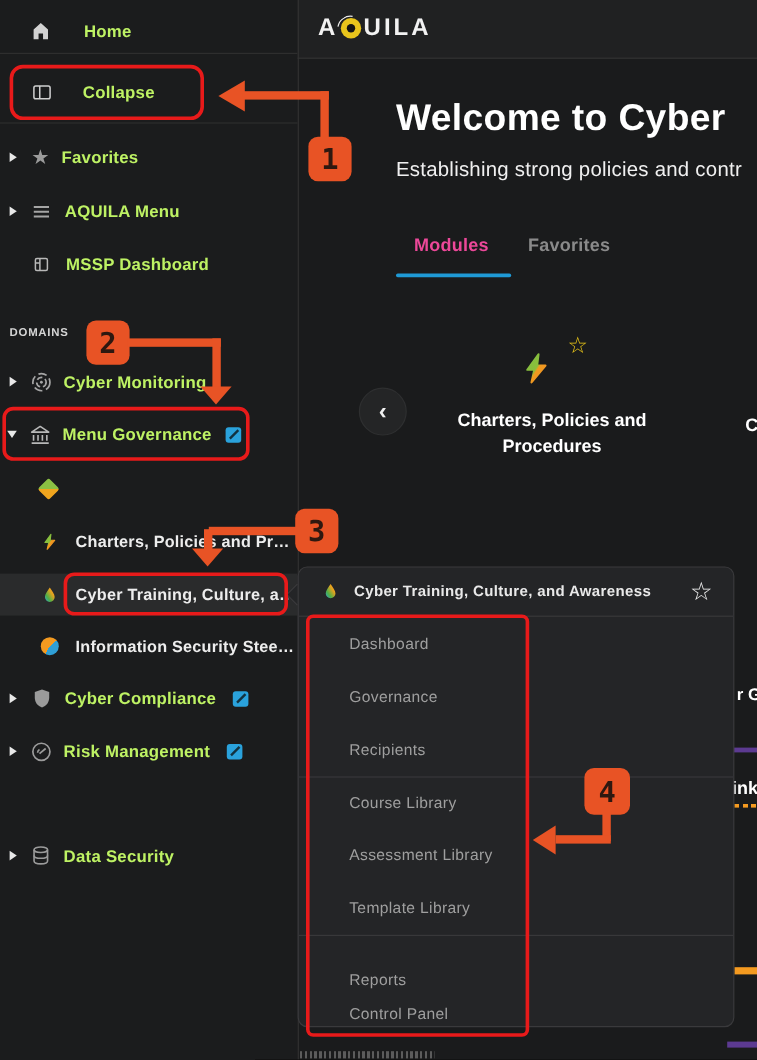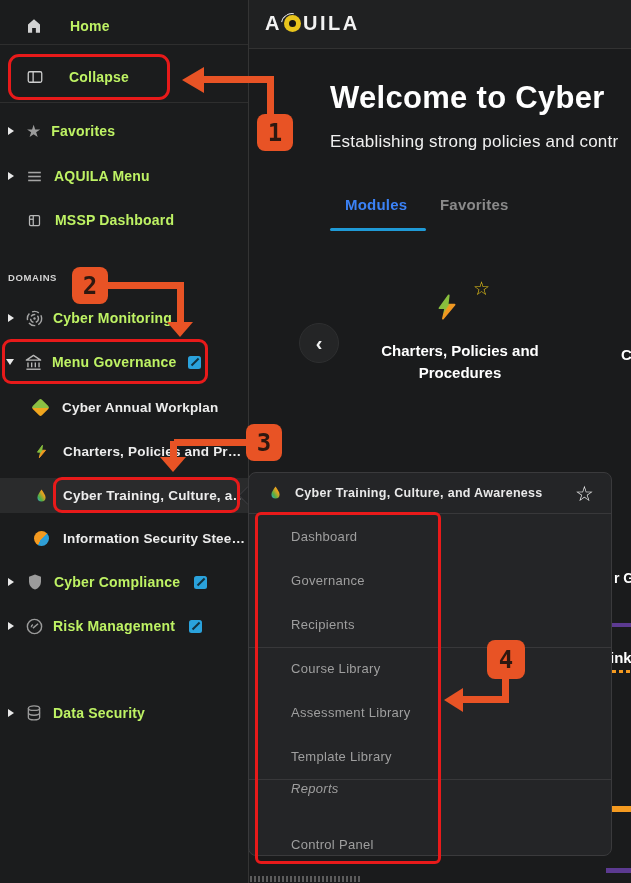--- a/index.html
+++ b/index.html
@@ -20,21 +20,21 @@
   .tri-d{width:0;height:0;border-top:6px solid #e8e8e8;border-left:4.5px solid transparent;border-right:4.5px solid transparent;}
   .domains-h{font-size:9.5px;font-weight:700;color:#d5d5d5;letter-spacing:.6px;}
   .hl-row{background:#2a2b2c;}
   .editbadge{width:13px;height:13px;background:#2aa2dc;border-radius:2.5px;position:relative;display:inline-block;}
   .editbadge i{position:absolute;left:1.5px;top:5.5px;width:10px;height:1.8px;background:#123240;transform:rotate(-45deg);}
   .star-glyph{font-size:17px;color:#9b9b9b;line-height:1;}
   
   .h1{font-size:31px;font-weight:800;color:#ffffff;white-space:nowrap;letter-spacing:.3px;}
   .sub{font-size:17px;color:#f0f0f0;white-space:nowrap;letter-spacing:.2px;}
   .tab{font-size:15px;font-weight:700;letter-spacing:.2px;cursor:pointer;}
-  .tab.active{color:#3b82f6;}
+  .tab.active{color:#ec4899;}
   .tab.inactive{color:#8a8a8a;}
   .tab-underline{background:#1f9ad6;height:3px;border-radius:2px;}
   .circle-btn{width:38px;height:38px;border-radius:50%;background:#242526;border:1px solid #2e2f30;
               display:flex;align-items:center;justify-content:center;color:#f0f0f0;font-size:20px;font-weight:700;}
   .card-title{font-size:15px;font-weight:700;color:#fff;text-align:center;line-height:22px;}
   .gold-star{color:#e7c418;font-size:19px;line-height:1;}
   .frag{color:#fff;font-weight:700;white-space:nowrap;}
   
   #popup{left:248px;top:472px;width:364px;height:384px;background:#242527;border:1px solid #3a3a3c;
          border-radius:8px;box-sizing:border-box;}
@@ -140,21 +140,20 @@
         </g>
       </svg>
     <span class="slabel" style="margin-left:9px;">Menu Governance</span>
     <span class="editbadge" style="margin-left:12px;">
         <i></i>
       </span>
   </div>
 
   <div class="srow" style="top:390px;">
     <span style="margin-left:34px;width:13px;height:13px;transform:rotate(45deg);border-radius:2px;background:linear-gradient(135deg,#8bc043 0 50%,#f0a51e 50% 100%);"></span>
-    <span class="sublabel" style="margin-left:15px;">Cyber Annual Workplan</span>
   </div>
 
   <div class="srow" style="top:434px;">
     <svg style="margin-left:34px;" width="15" height="17" viewBox="0 0 24 24">
         <defs>
           <linearGradient id="boltg1" x1="0" y1="0" x2="1" y2="1">
             <stop offset="0" stop-color="#82bd3f"></stop>
             <stop offset="0.48" stop-color="#8abf3c"></stop>
             <stop offset="0.55" stop-color="#f09a1f"></stop>
             <stop offset="1" stop-color="#ee8f28"></stop>
@@ -291,21 +290,21 @@
   <div class="abs popup-sep" style="left:0;top:40px;width:362px;"></div>
 
   <div class="abs popup-item" style="left:42px;top:56px;">Dashboard</div>
   <div class="abs popup-item" style="left:42px;top:100px;">Governance</div>
   <div class="abs popup-item" style="left:42px;top:144px;">Recipients</div>
   <div class="abs popup-sep" style="left:0;top:174px;width:362px;"></div>
   <div class="abs popup-item" style="left:42px;top:188px;">Course Library</div>
   <div class="abs popup-item" style="left:42px;top:232px;">Assessment Library</div>
   <div class="abs popup-item" style="left:42px;top:276px;">Template Library</div>
   <div class="abs popup-sep" style="left:0;top:306px;width:362px;"></div>
-  <div class="abs popup-item" style="left:42px;top:308px;font-style:italic;">Reports</div>
+  <div class="abs popup-item" style="left:42px;top:336px;">Reports</div>
   <div class="abs popup-item" style="left:42px;top:364px;">Control Panel</div>
 </div>
 
 <div class="abs redbox" style="left:8px;top:54px;width:156px;height:40px;border-radius:11px;"></div>
 <div class="abs head-l" style="left:182px;top:67px;"></div>
 <div class="abs aseg" style="left:202px;top:76px;width:72px;height:7px;"></div>
 <div class="abs aseg" style="left:267px;top:76px;width:7px;height:42px;"></div>
 <div class="abs badge" style="left:257px;top:114px;">1</div>
 
 <div class="abs badge" style="left:72px;top:267px;">2</div>

